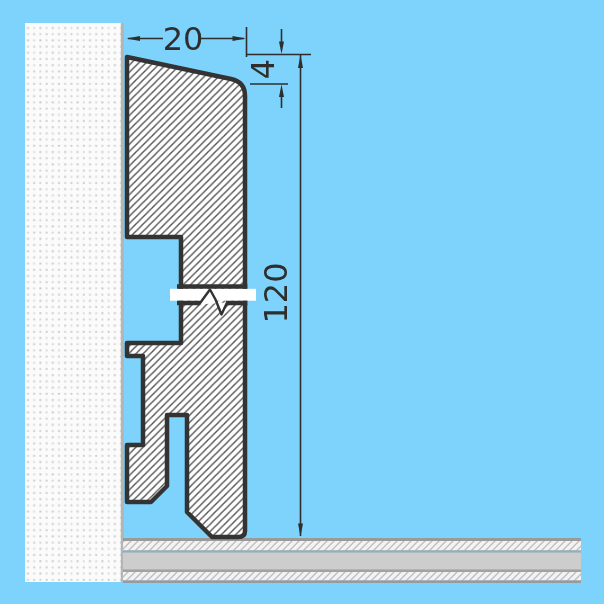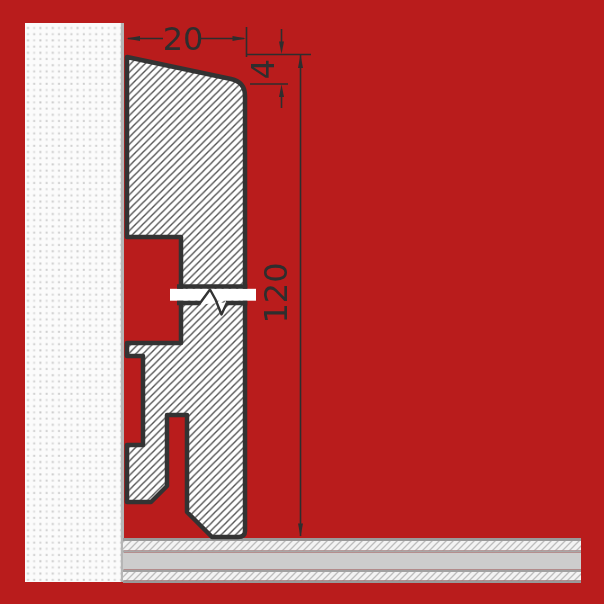--- a/index.html
+++ b/index.html
@@ -8,21 +8,21 @@
     width: 604px;
     height: 604px;
     background: #ffffff;
     overflow: hidden;
     font-family: "DejaVu Sans", sans-serif;
   }
   .stage {
     position: relative;
     width: 604px;
     height: 604px;
-    background: #b91c1c;
+    background: #7dd3fc;
   }
   svg { display: block; }
   .dim-label {
     font-family: "DejaVu Sans", sans-serif;
     font-size: 32px;
     fill: #2e2e2e;
   }
 </style>
 </head>
 <body>

